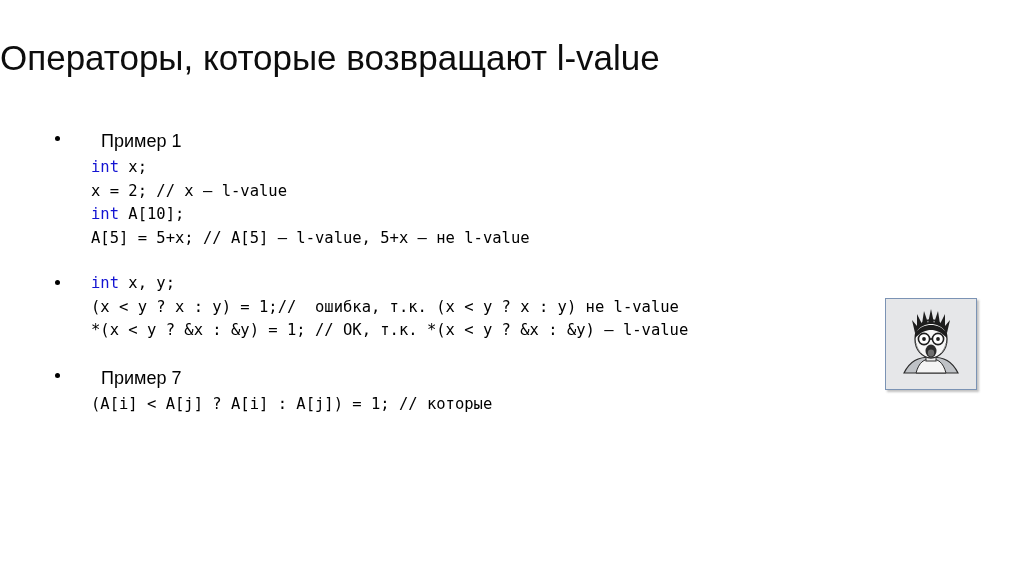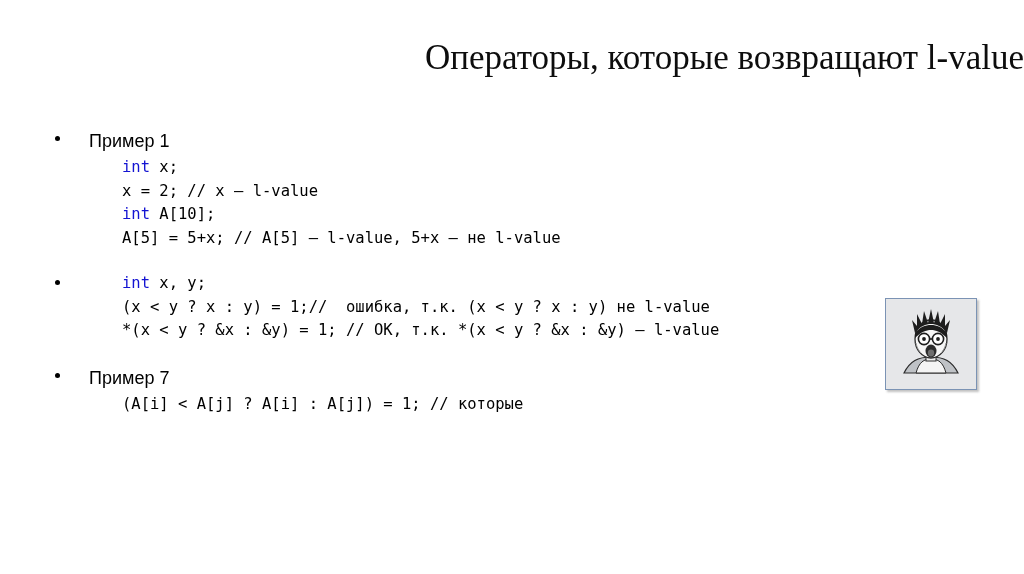--- a/index.html
+++ b/index.html
@@ -15,22 +15,22 @@
     font-family: "Liberation Sans", sans-serif;
     color: #000000;
   }
 
   
   #slide-title {
     position: absolute;
     top: 38px;
     left: 0;
     width: 1024px;
-    text-align: right;
-    font-family: Liberation Serif, serif;
+    text-align: left;
+    font-family: Liberation Sans, sans-serif;
     font-size: 35px;
     font-weight: 400;
     letter-spacing: 0px;
     color: #0d0d0d;
     white-space: nowrap;
   }
 
   
   #slide-body {
     position: absolute;
@@ -53,35 +53,34 @@
     height: 5px;
     border-radius: 50%;
     background: #000000;
   }
 
   .example-heading {
     font-family: "Liberation Sans", sans-serif;
     font-size: 18px;
     line-height: 26px;
     color: #000000;
-    margin: 0 0 2px 4px;
+    margin: 0 0 2px 16px;
     white-space: nowrap;
   }
 
   .code-lines {
     font-family: "DejaVu Sans Mono", monospace;
     font-size: 15.5px;
     line-height: 23.5px;
     white-space: pre;
     padding-left: 6px;
   }
 
   .code-line {
     white-space: pre;
-    margin-left: 31px;
   }
 
   .tok-kw    { color: #1414d2; }
   .tok-code  { color: #000000; }
   .tok-cmt   { color: #000000; }
 
   
   #picture-frame {
     position: absolute;
     left: 885px;

